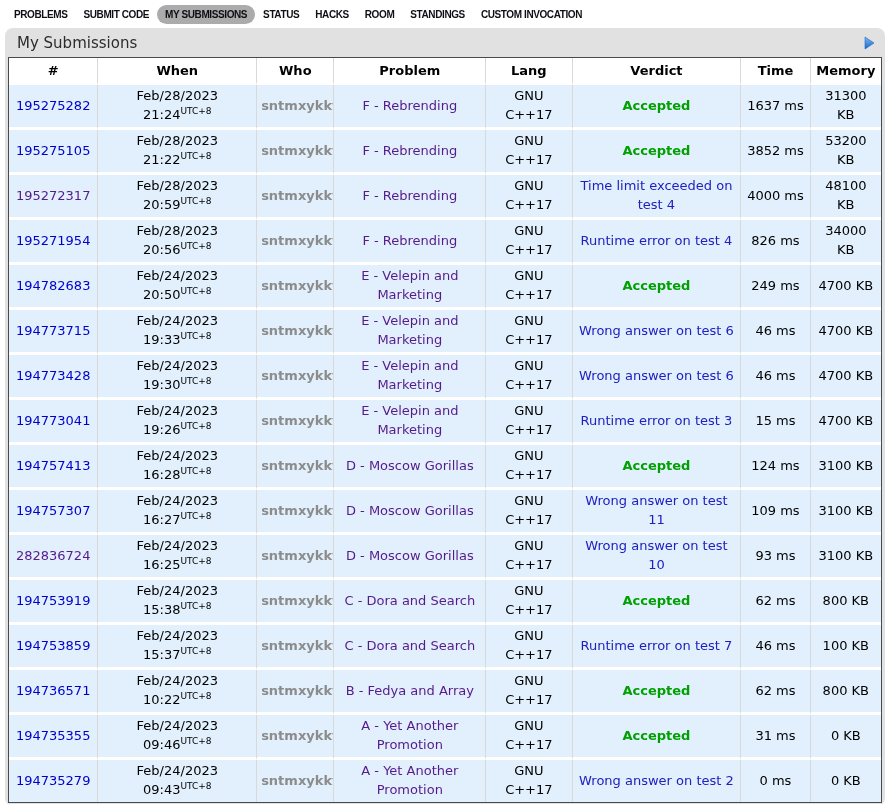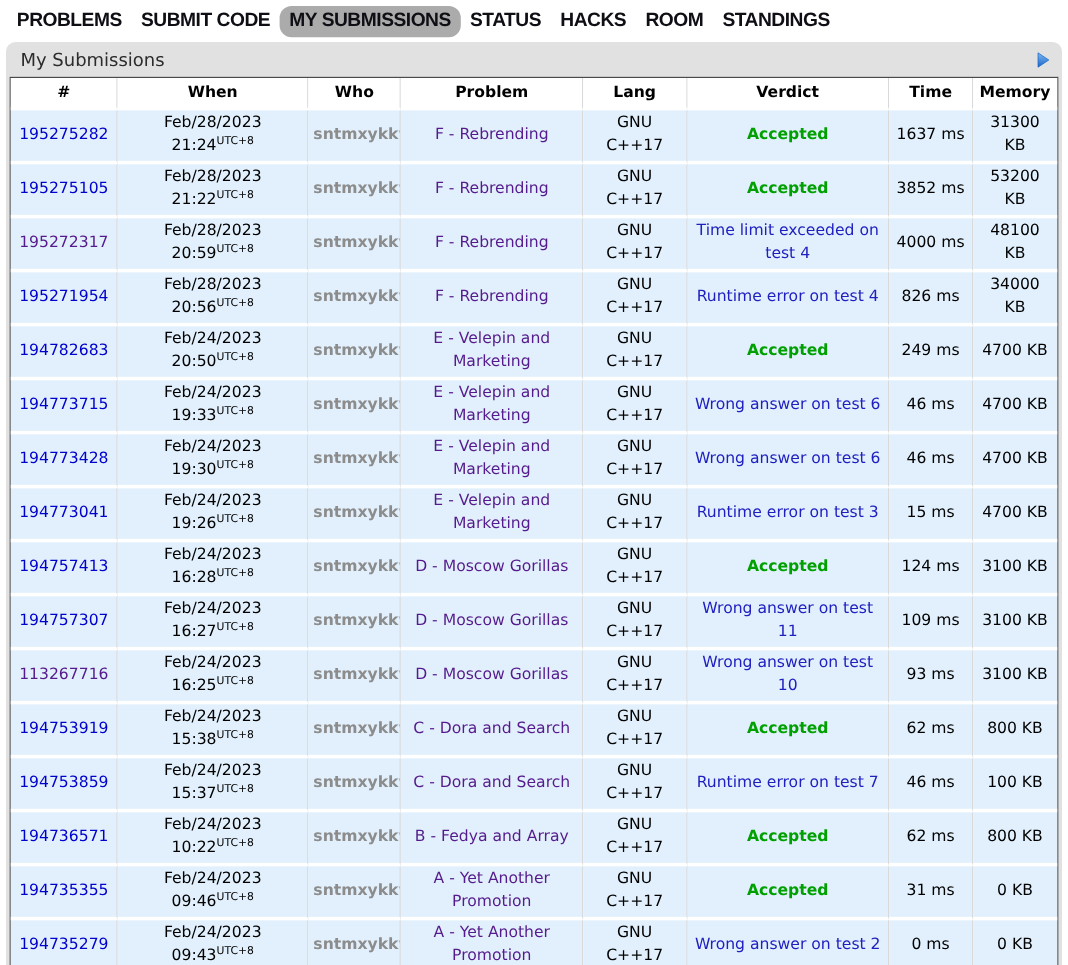--- a/index.html
+++ b/index.html
@@ -1,21 +1,21 @@
 <!DOCTYPE html>
 <html style="--accepted-green: #00a000; --verdict-blue: #2020c0; --link-blue: #0000cc; --visited-purple: #551a8b; --row-highlight: #e1f0fc; --who-gray: #8c8c8c; --panel-gray: #e1e1e1; --active-tab-gray: #ababab; --arrow-blue: #1b66c9;"><head>
 <meta charset="utf-8">
 <style>
   html,body { margin:0; padding:0; background:#fff; font-family:"DejaVu Sans","Liberation Sans",sans-serif; }
   .page { width:890px; }
 
   
   .topnav { display:flex; align-items:center; padding:5px 6px 4px 6px; background:#fff; }
   .nav-item {
-    font-family:"Liberation Sans",sans-serif; font-weight:bold; font-size:16px;
+    font-family:"Liberation Sans",sans-serif; font-weight:bold; font-size:10px;
     letter-spacing:-0.4px; color:#0e0e14; padding:4px 8px; border-radius:10px;
     white-space:nowrap; cursor:pointer;
   }
   .nav-item.active { background:var(--active-tab-gray,#ababab); }
 
   
   .panel { margin:0 5px; background:var(--panel-gray,#e1e1e1); border-radius:8px; padding-bottom:3px; }
   .panel-header { display:flex; align-items:center; justify-content:space-between; padding:5px 10px 4px 12px; height:20px; }
   .panel-title { font-size:15px; color:#2c2c2c; }
   .expand-arrow { display:flex; align-items:center; cursor:pointer; }
@@ -55,20 +55,21 @@
 <div class="page">
 
   <div class="topnav">
     <span class="nav-item">PROBLEMS</span>
     <span class="nav-item">SUBMIT CODE</span>
     <span class="nav-item active">MY SUBMISSIONS</span>
     <span class="nav-item">STATUS</span>
     <span class="nav-item">HACKS</span>
     <span class="nav-item">ROOM</span>
     <span class="nav-item">STANDINGS</span>
+    <span class="nav-item">CUSTOM INVOCATION</span>
   </div>
 
   <div class="panel">
     <div class="panel-header">
       <span class="panel-title">My Submissions</span>
       <span class="expand-arrow">
         <svg width="11" height="14" viewBox="0 0 11 14">
           <defs>
             <linearGradient id="ag" x1="0" y1="0" x2="0" y2="1">
               <stop offset="0" stop-color="#7db9f0"></stop>
@@ -199,21 +200,21 @@
             <td><a class="id-link">194757307</a></td>
             <td><span class="when-date">Feb/24/2023</span><span>16:27</span><sup class="tz">UTC+8</sup></td>
             <td><span class="who">sntmxykky</span></td>
             <td><a class="problem-link">D - Moscow Gorillas</a></td>
             <td><span class="lang">GNU C++17</span></td>
             <td><span class="verdict v-rejected">Wrong answer on test 11</span></td>
             <td>109 ms</td>
             <td>3100 KB</td>
           </tr>
           <tr>
-            <td><a class="id-link visited">113267716</a></td>
+            <td><a class="id-link visited">282836724</a></td>
             <td><span class="when-date">Feb/24/2023</span><span>16:25</span><sup class="tz">UTC+8</sup></td>
             <td><span class="who">sntmxykky</span></td>
             <td><a class="problem-link">D - Moscow Gorillas</a></td>
             <td><span class="lang">GNU C++17</span></td>
             <td><span class="verdict v-rejected">Wrong answer on test 10</span></td>
             <td>93 ms</td>
             <td>3100 KB</td>
           </tr>
           <tr>
             <td><a class="id-link">194753919</a></td>

